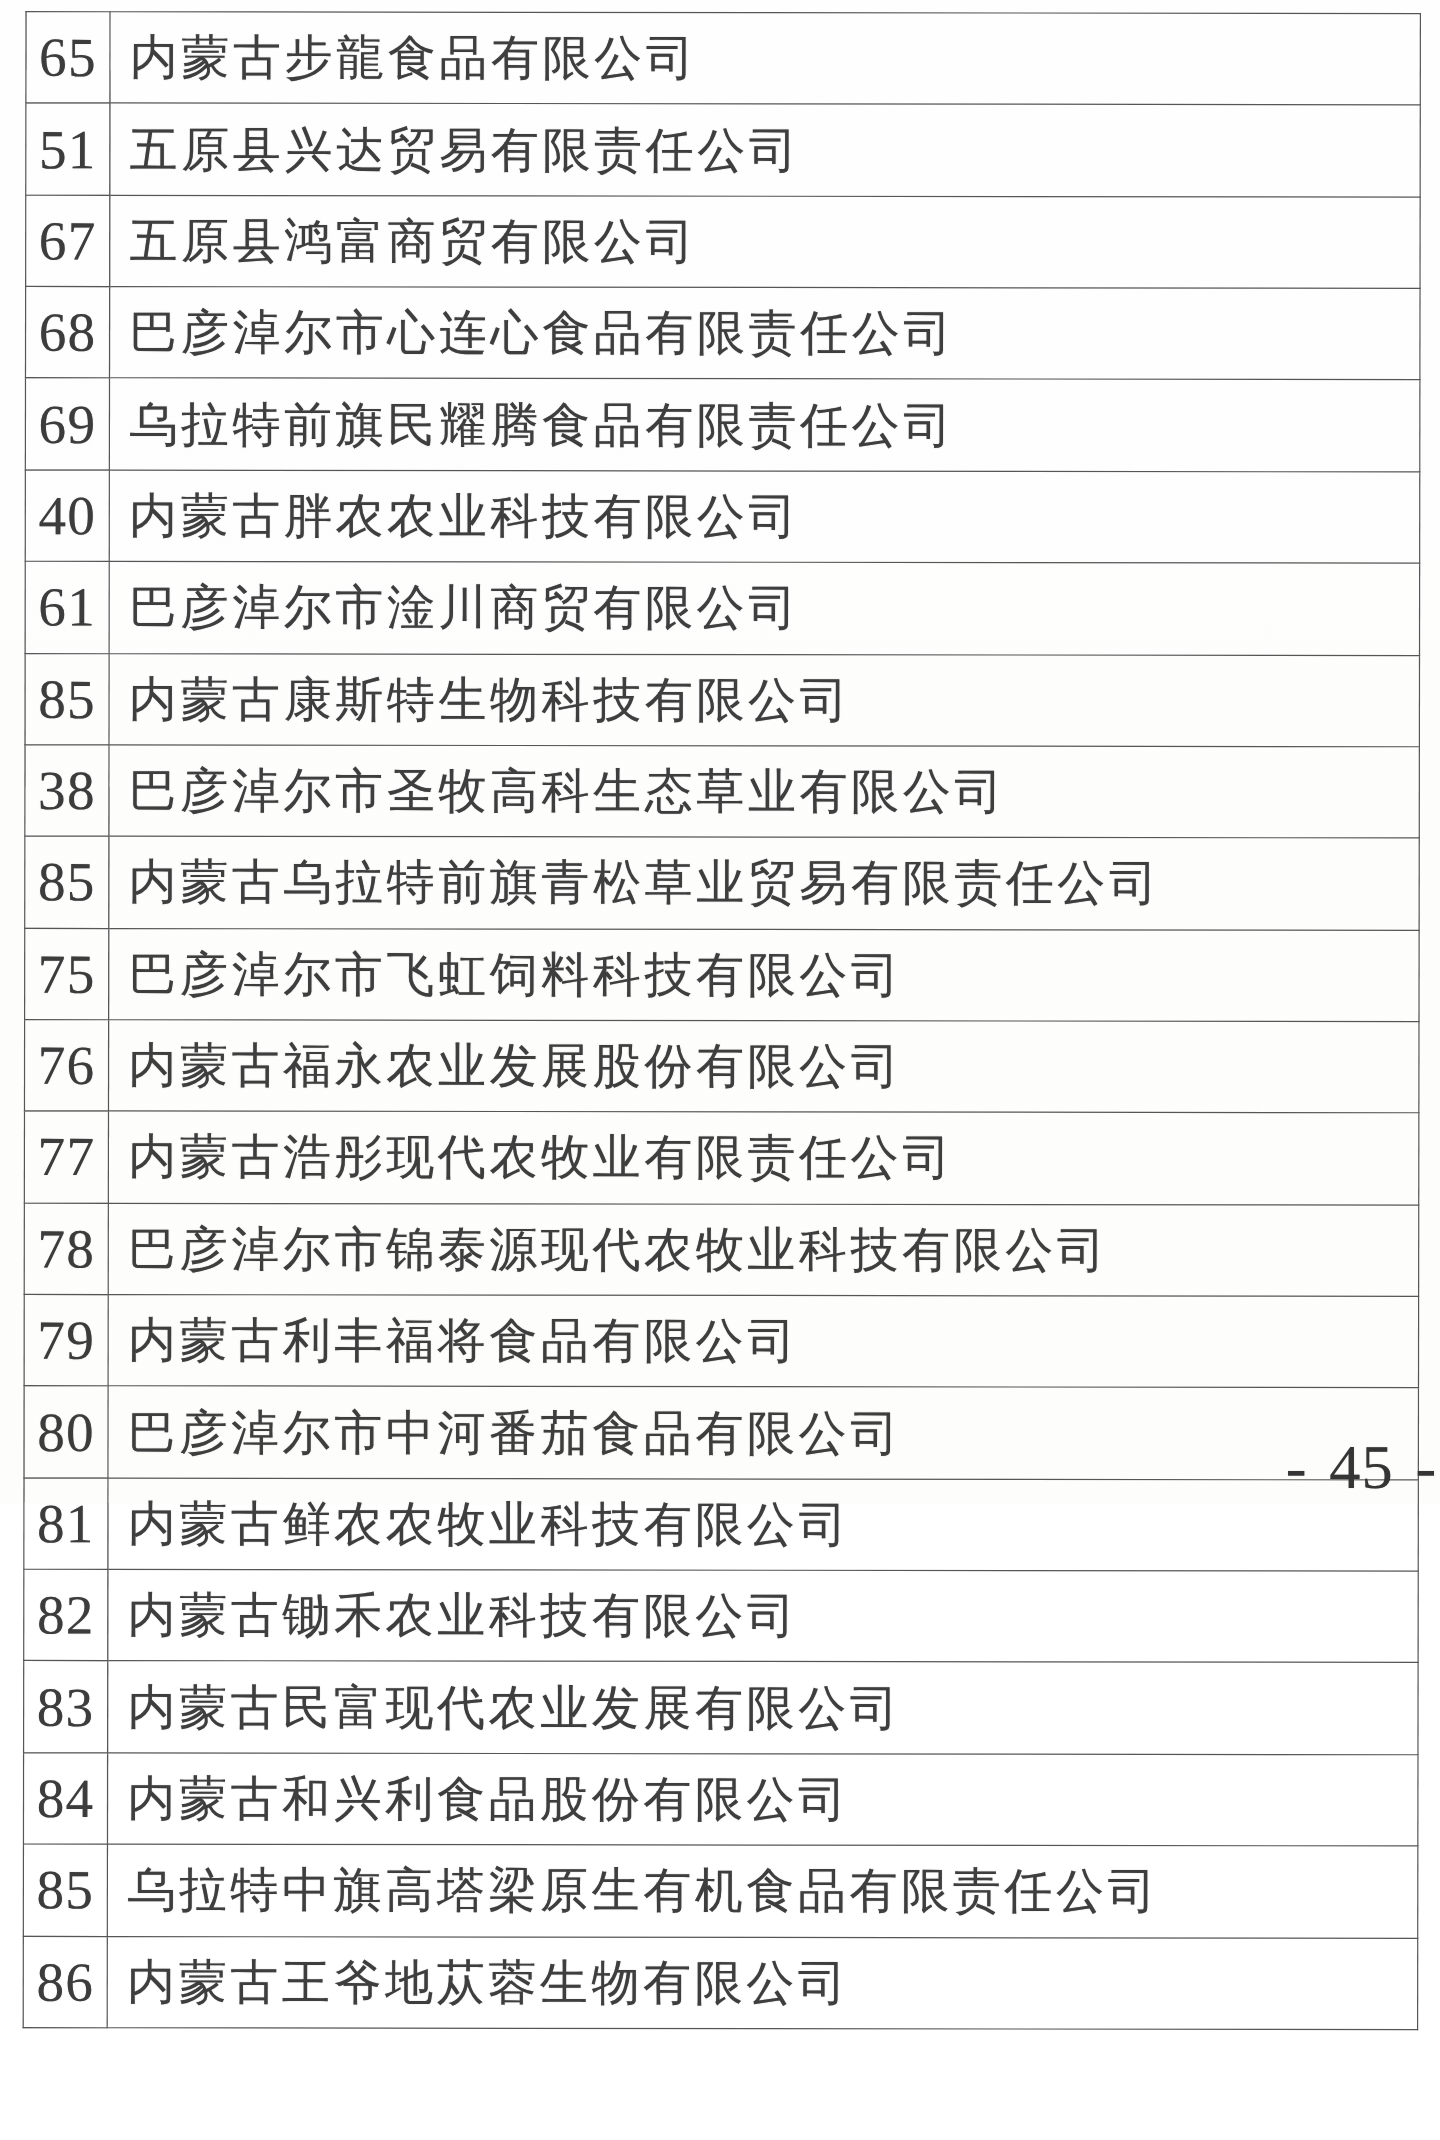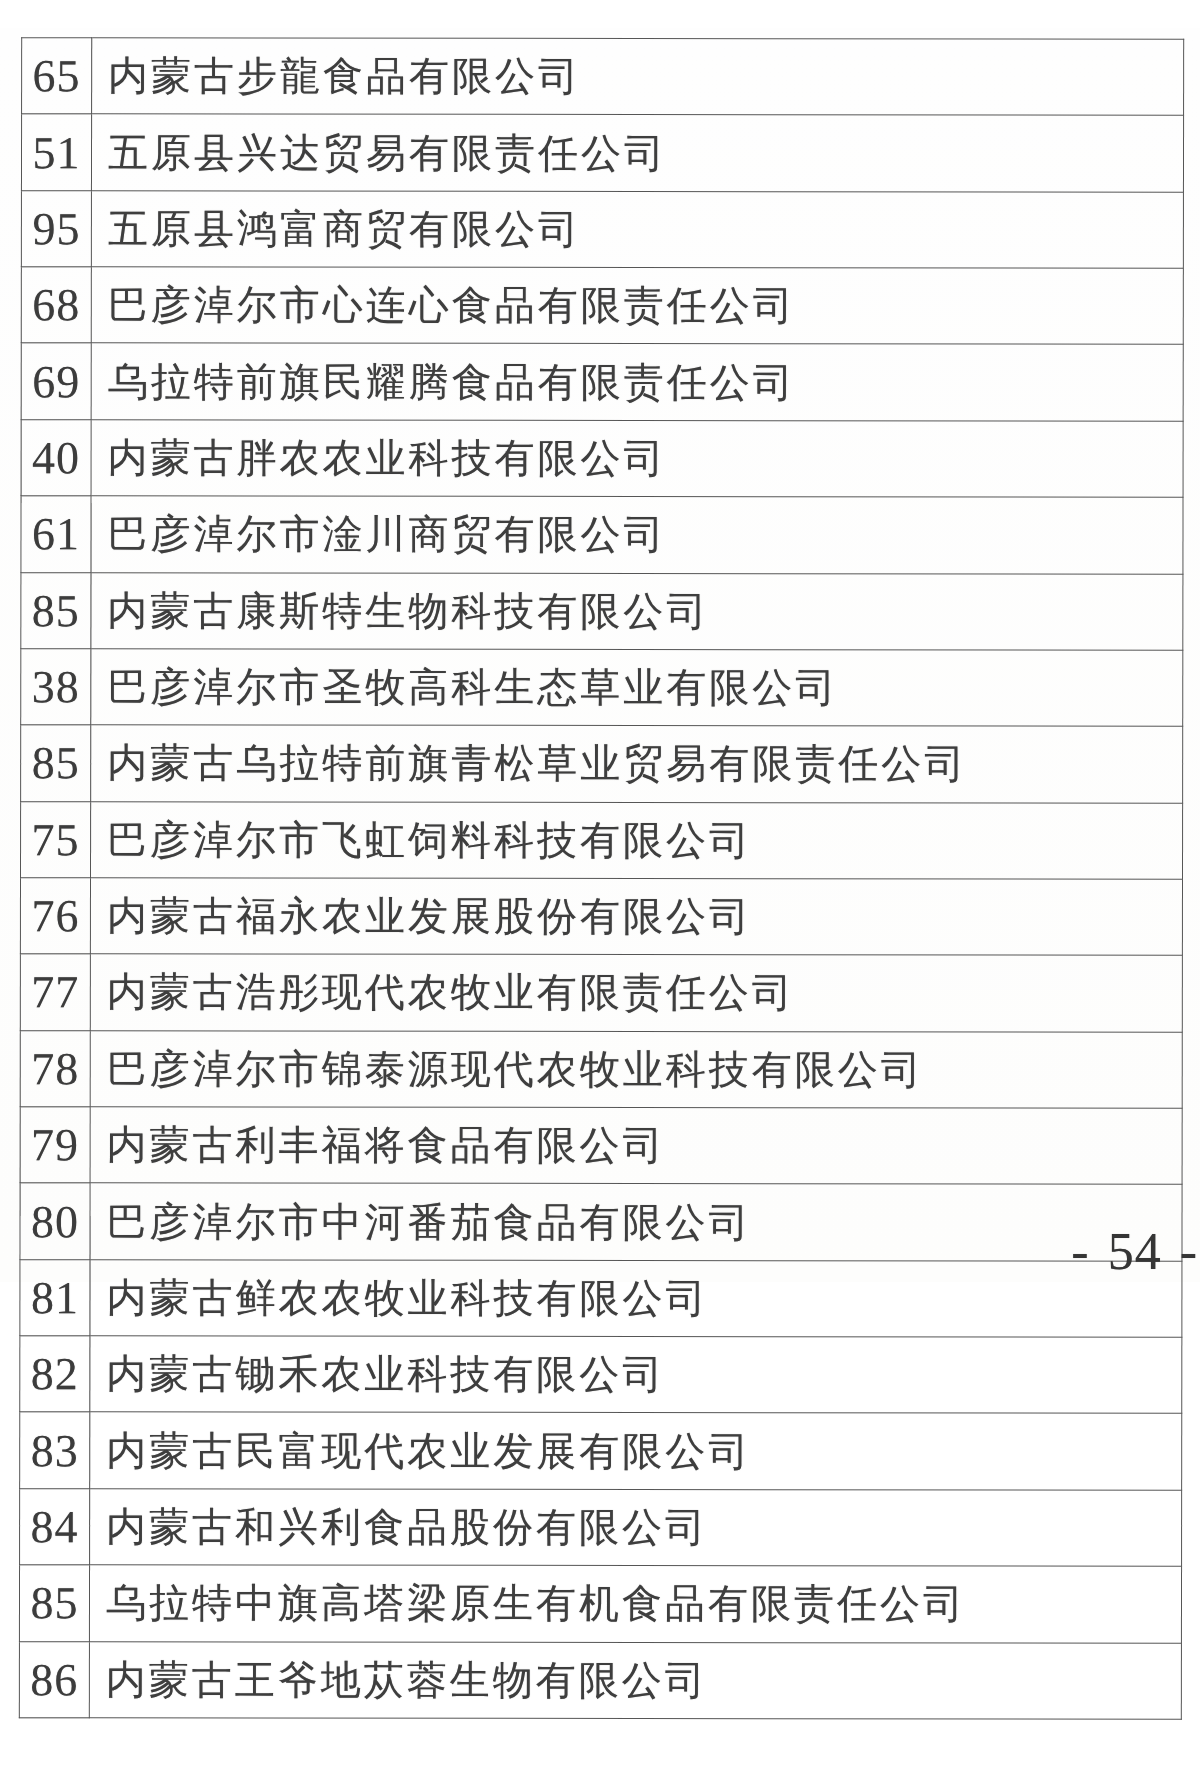--- a/index.html
+++ b/index.html
@@ -6,21 +6,20 @@
   html, body {
     width: 1200px; height: 1783px;
     background: #ffffff;
     font-family: "Liberation Serif", "DejaVu Serif", serif;
     overflow: hidden;
   }
   .page {
     position: relative;
     width: 1200px; height: 1254px;
     background: linear-gradient(180deg, #fefefe 0%, #fdfdfc 100%);
-    margin-top: 28px;
   }
   .table-wrap {
     position: absolute;
     left: 20px; top: 10px;
     width: 1163px;
     transform: rotate(0.08deg);
   }
   table.company-table {
     width: 100%;
     height: 1681px;
@@ -74,21 +73,21 @@
             <td class="num-cell">65</td>
             <td class="name-cell">内蒙古步龍食品有限公司</td>
           </tr>
 
           <tr>
             <td class="num-cell">51</td>
             <td class="name-cell">五原县兴达贸易有限责任公司</td>
           </tr>
 
           <tr>
-            <td class="num-cell">95</td>
+            <td class="num-cell">67</td>
             <td class="name-cell">五原县鸿富商贸有限公司</td>
           </tr>
 
           <tr>
             <td class="num-cell">68</td>
             <td class="name-cell">巴彦淖尔市心连心食品有限责任公司</td>
           </tr>
 
           <tr>
             <td class="num-cell">69</td>
@@ -177,15 +176,15 @@
 
           <tr>
             <td class="num-cell">86</td>
             <td class="name-cell">内蒙古王爷地苁蓉生物有限公司</td>
           </tr>
 
       </tbody>
     </table>
   </div>
 
-  <div class="page-number">- 54 -</div>
+  <div class="page-number">- 45 -</div>
 
 </div>
 
 </body></html>

